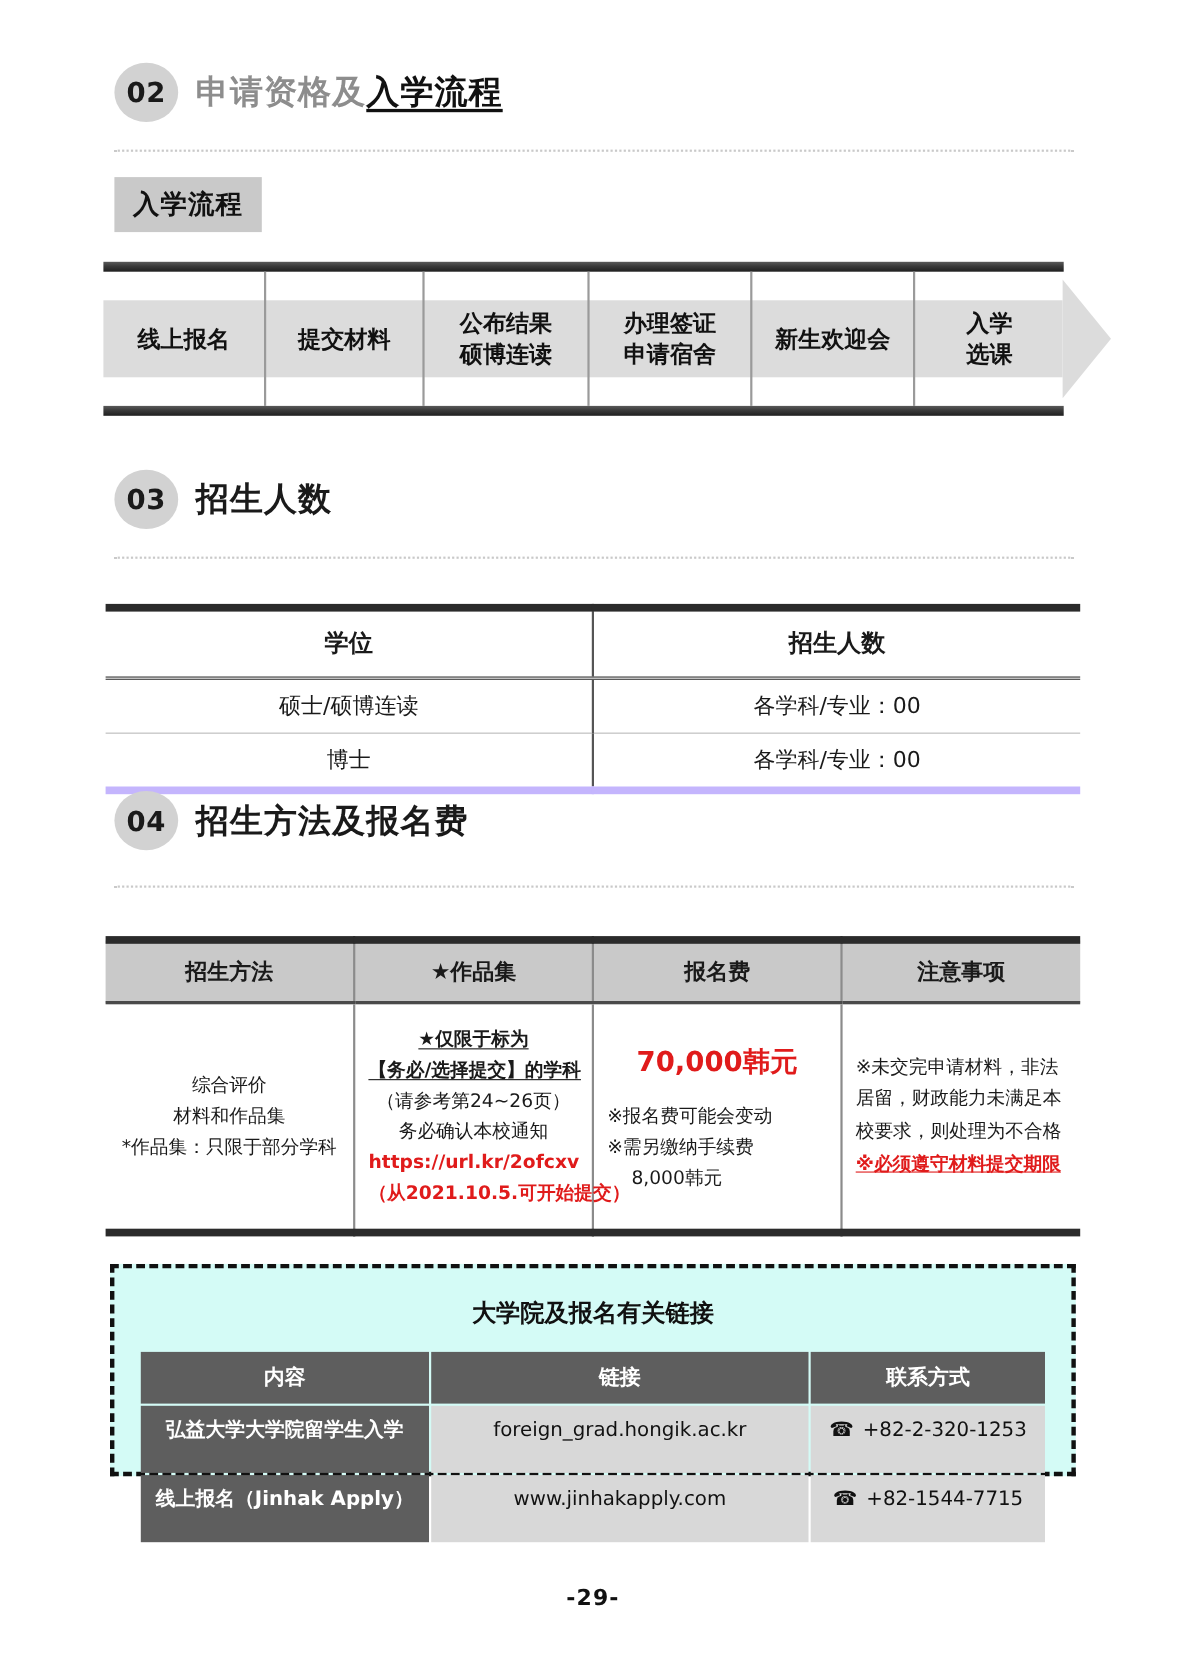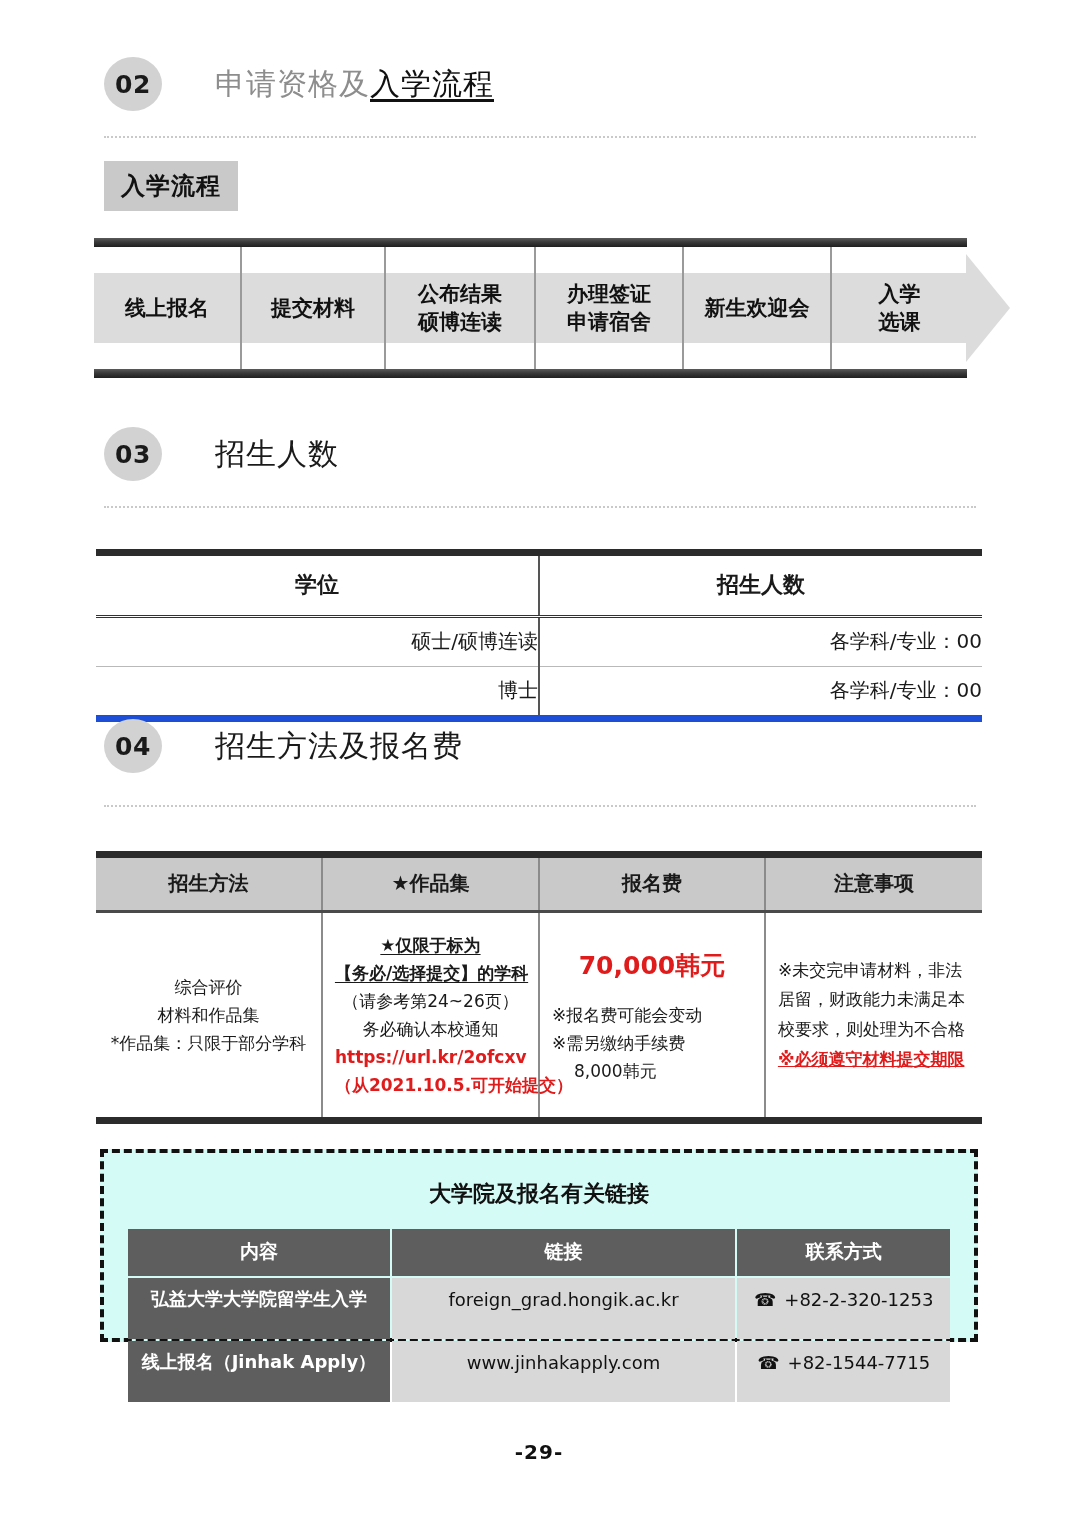--- a/index.html
+++ b/index.html
@@ -34,24 +34,23 @@
     font-size: 25px;
     font-weight: bold;
     display: flex;
     align-items: center;
     justify-content: center;
     letter-spacing: 0.5px;
     flex: 0 0 auto;
   }
   .sec-title {
     font-size: 30px;
-    font-weight: normal;
+    font-weight: bold;
     letter-spacing: 1px;
     white-space: nowrap;
-    margin-left: 37px;
   }
   .sec-title .muted { color: #8d8d8d; }
   .sec-title .strong { color: #111; text-decoration: underline; text-underline-offset: 5px; }
 
   .dotted-rule {
     position: absolute;
     height: 2px;
     border-top: 2px dotted #c9c9c9;
   }
 
@@ -117,32 +116,31 @@
     table-layout: fixed;
     background: #fff;
   }
   .tbl td, .tbl th {
     text-align: center;
     vertical-align: middle;
     font-weight: normal;
   }
 
   
-  .t-count { border-top: 7px solid #2b2b2b; border-bottom: 7px solid #1d4ed8; }
+  .t-count { border-top: 7px solid #2b2b2b; border-bottom: 7px solid #c4b5fd; }
   .t-count th {
     font-size: 22px;
     font-weight: bold;
     padding: 14px 0 15px;
     border-bottom: 3px double #333;
   }
   .t-count td {
     font-size: 20px;
     padding: 10px 0 11px;
     border-bottom: 1px solid #b9b9b9;
-    text-align: right;
   }
   .t-count tr:last-child td { border-bottom: none; margin-top: 14px; }
   .t-count .vsep { border-right: 2px solid #555; }
 
   
   .t-method { border-top: 7px solid #2b2b2b; border-bottom: 7px solid #2b2b2b; }
   .t-method th {
     background: #c9c9c9;
     font-size: 20px;
     font-weight: bold;

